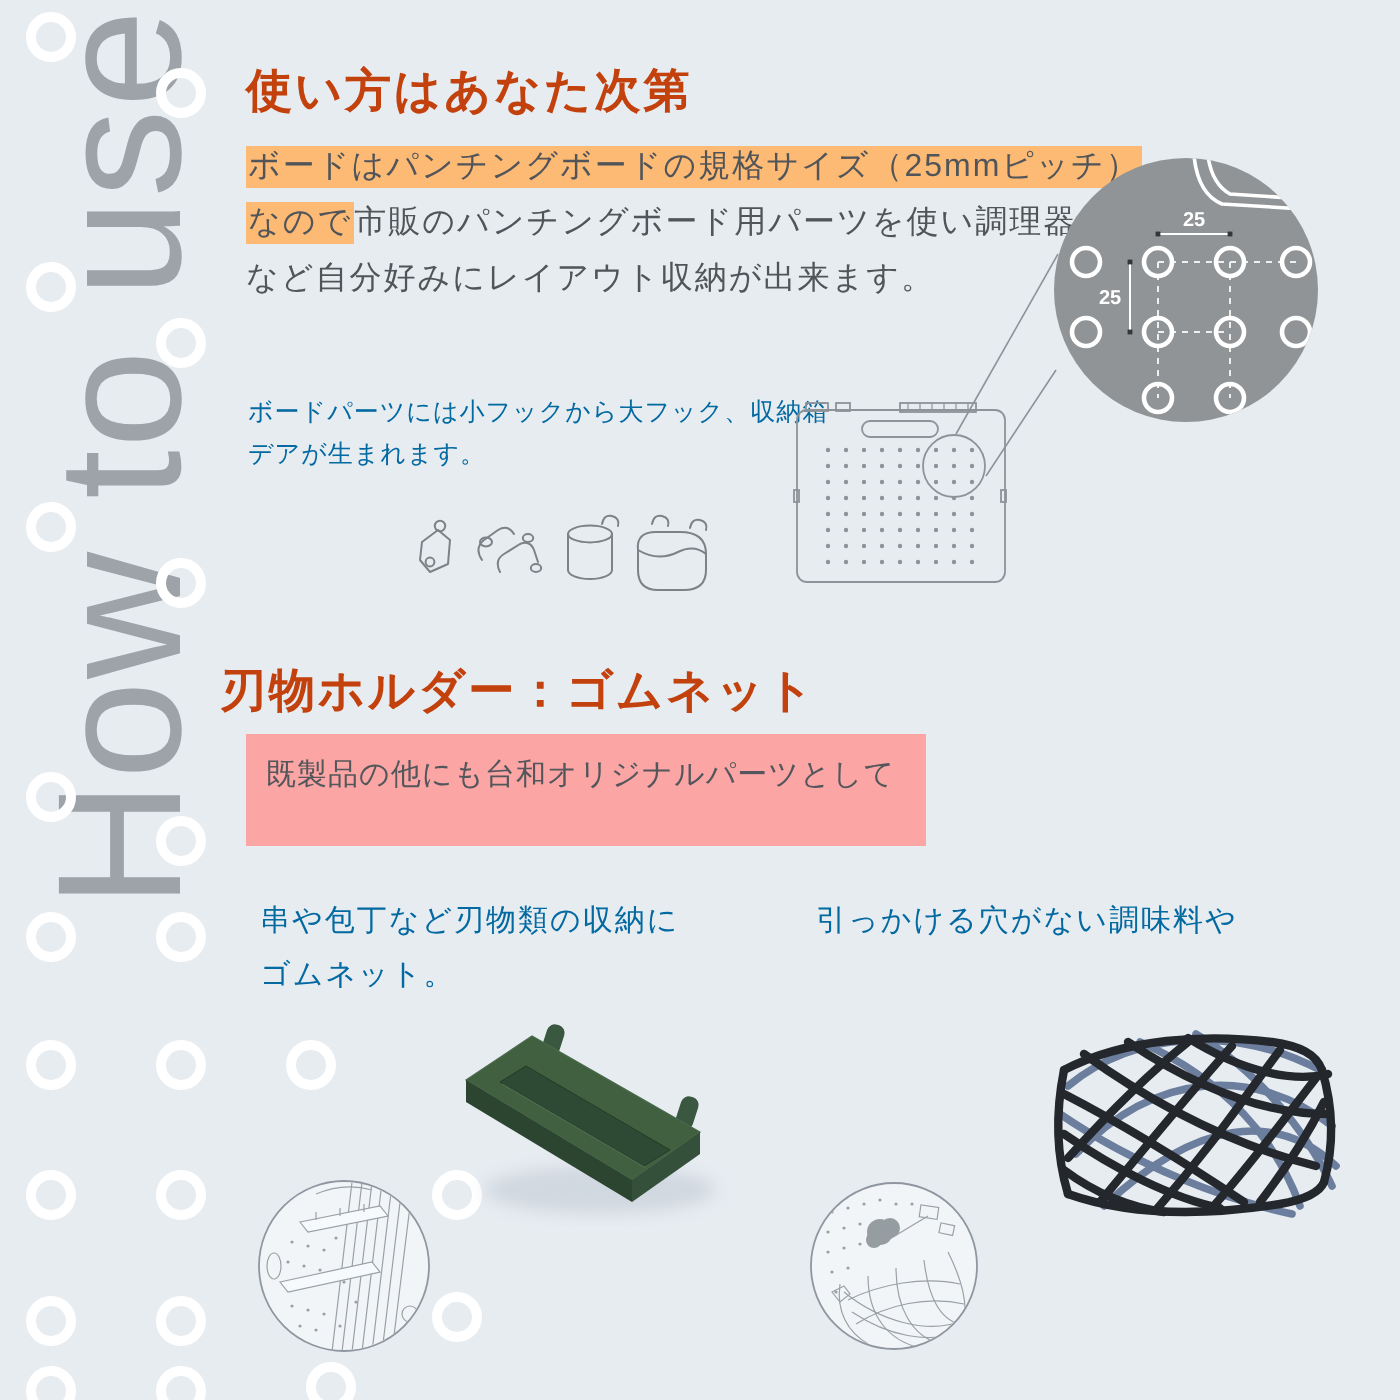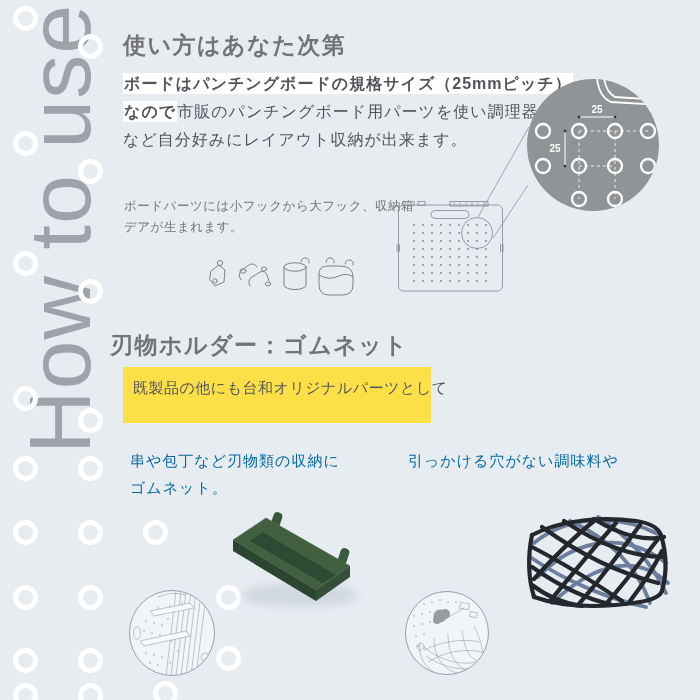--- a/index.html
+++ b/index.html
@@ -14,31 +14,31 @@
     border:5px solid #ffffff;border-radius:50%;z-index:2;
   }
   
   .howto{
     position:absolute;left:-155px;top:192px;width:430px;height:94px;
     transform:rotate(-90deg);
     font-size:88px;font-weight:400;color:#9da3a8;letter-spacing:1px;
     text-align:center;white-space:nowrap;line-height:94px;z-index:1;
   }
   .h-big{
-    position:absolute;font-size:23px;font-weight:700;color:#737373;
+    position:absolute;font-size:23px;font-weight:700;color:#c2410c;
     letter-spacing:1.5px;z-index:3;white-space:nowrap;
   }
   .bodytext{position:absolute;left:123px;top:70px;z-index:3;}
   .bodyline{font-size:16px;line-height:28px;color:#515559;letter-spacing:1px;white-space:nowrap;}
-  .hl{background:#ffffff;padding:2px 1px;font-weight:bold;}
+  .hl{background:#fdba74;padding:2px 1px;}
   .note{position:absolute;left:124px;top:196px;z-index:3;}
-  .noteline{font-size:12.5px;line-height:21px;color:#737373;letter-spacing:0.5px;white-space:nowrap;}
+  .noteline{font-size:12.5px;line-height:21px;color:#0369a1;letter-spacing:0.5px;white-space:nowrap;}
   .whitebox{
-    position:absolute;left:123px;top:367px;width:308px;height:56px;
-    background:#fde047;z-index:3;padding:9px 0 0 10px;box-sizing:border-box;
+    position:absolute;left:123px;top:367px;width:340px;height:56px;
+    background:#fca5a5;z-index:3;padding:9px 0 0 10px;box-sizing:border-box;
   }
   .boxline{font-size:15px;line-height:23px;color:#53575b;letter-spacing:0.5px;white-space:nowrap;}
   .coltext{position:absolute;z-index:3;}
   .colline{font-size:15px;line-height:27px;color:#0369a1;letter-spacing:1px;white-space:nowrap;}
   .abs{position:absolute;z-index:3;}
   svg{display:block;}
 </style>
 </head>
 <body>
 

